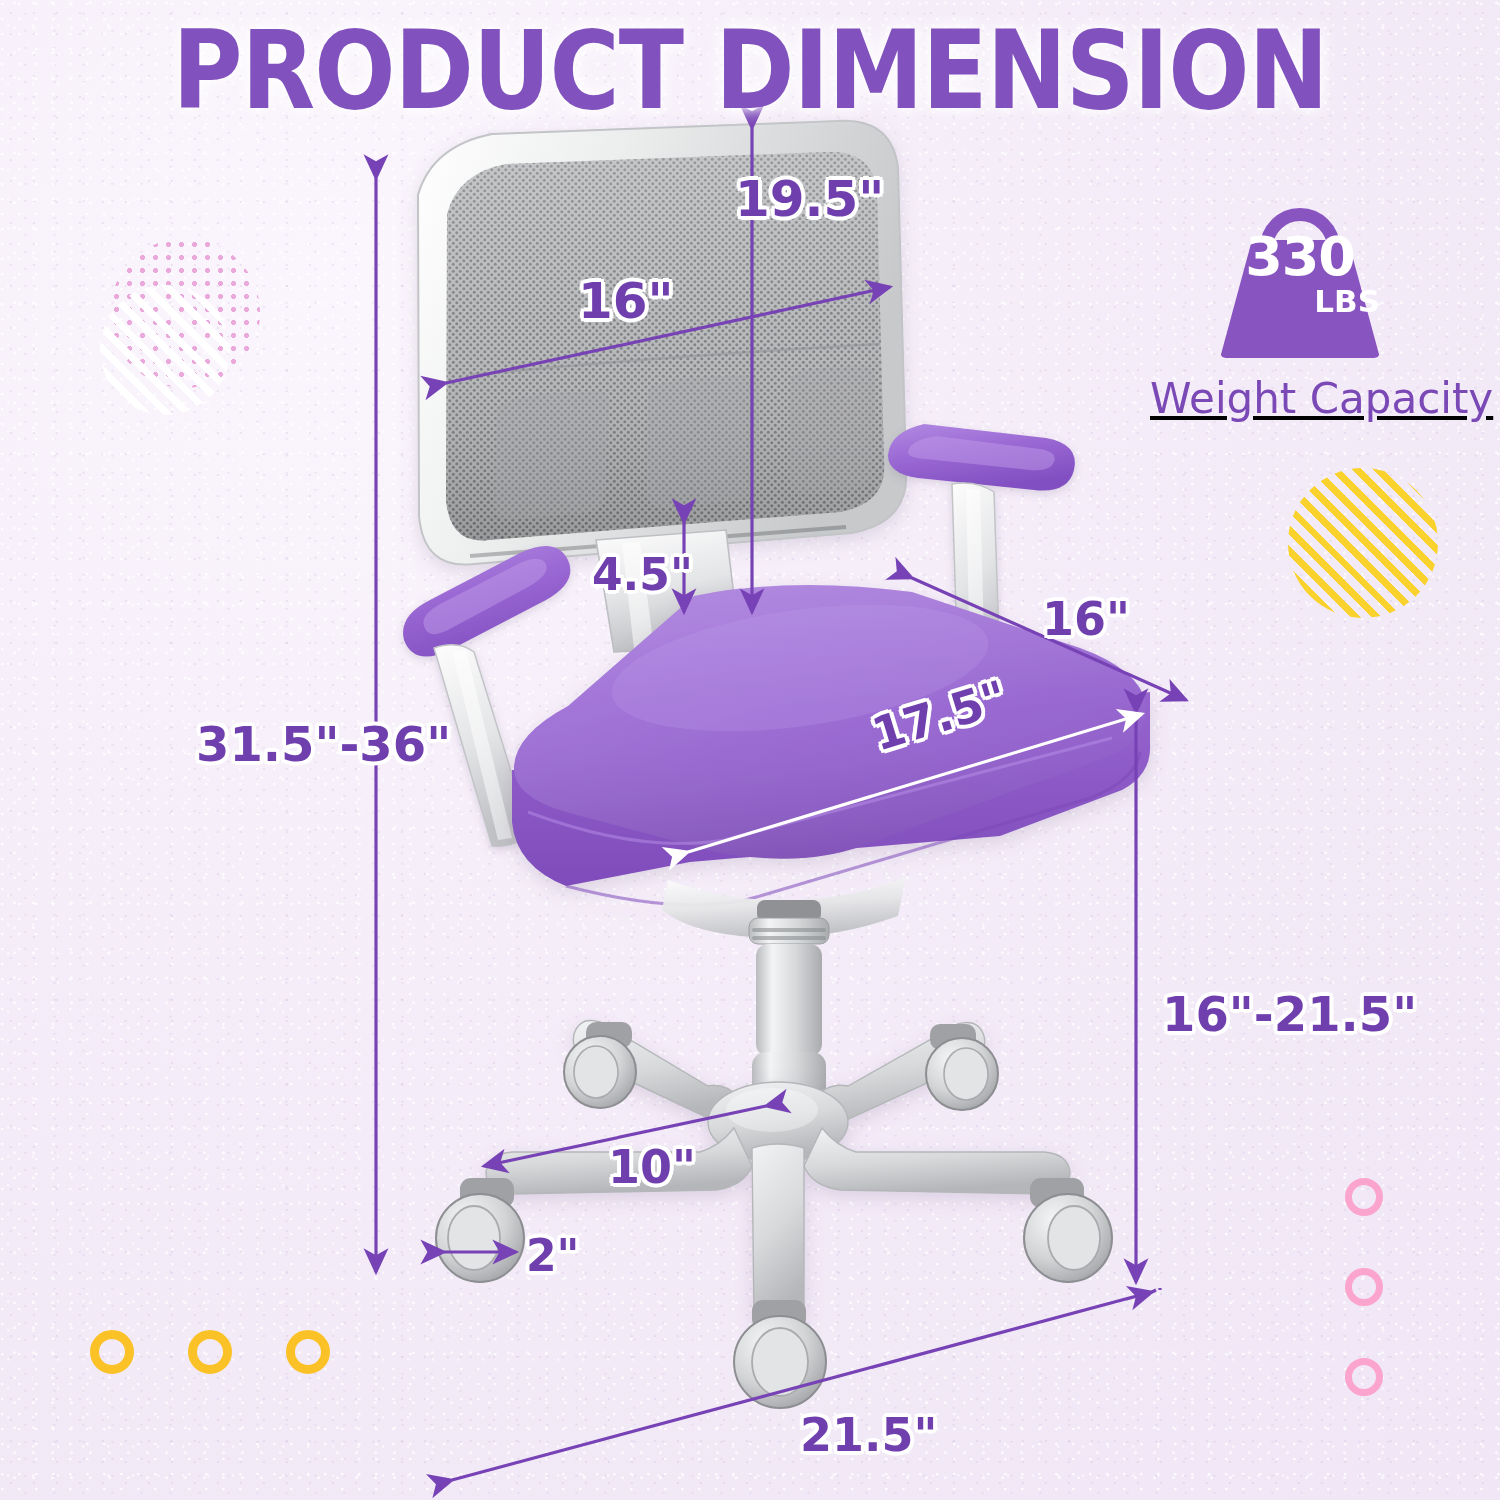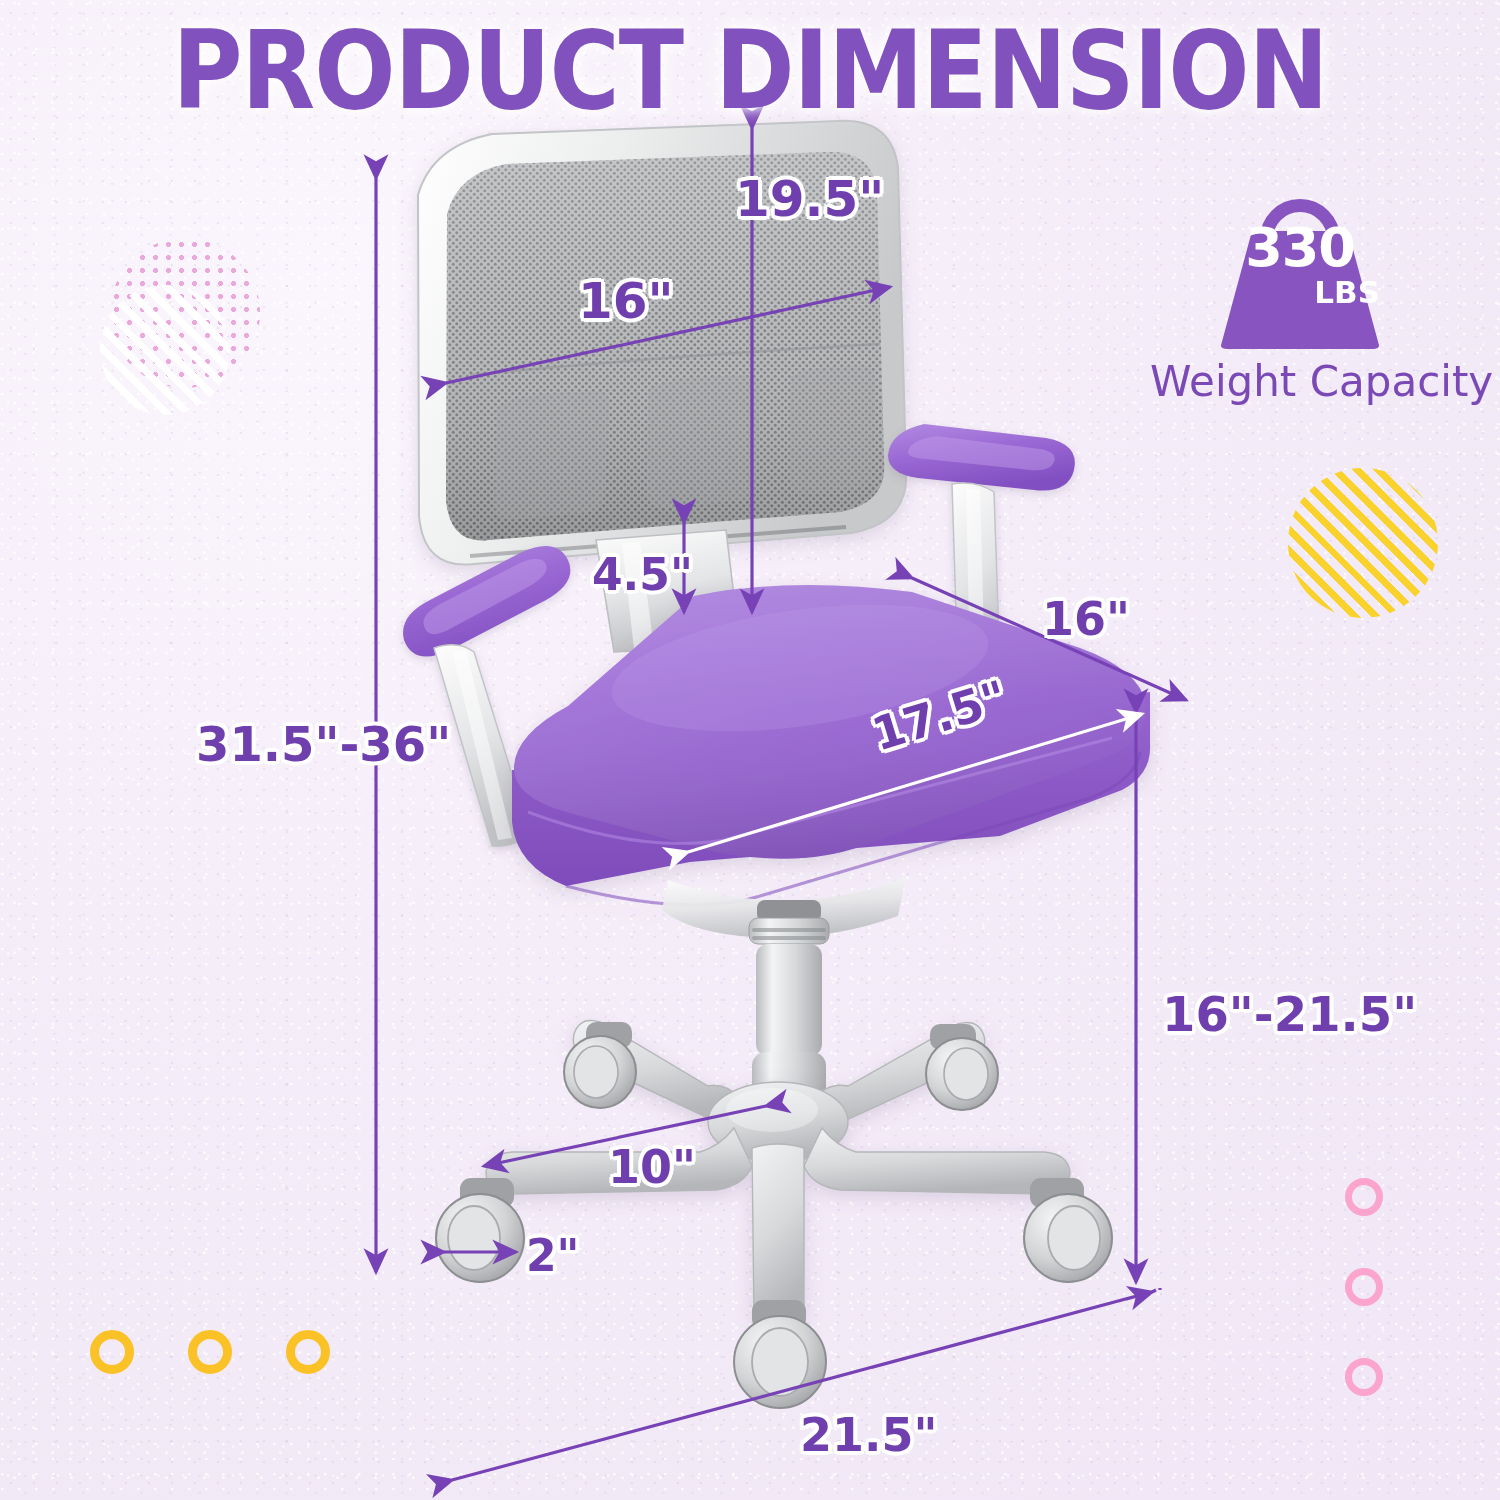--- a/index.html
+++ b/index.html
@@ -51,21 +51,21 @@
     white-space:nowrap;
     text-shadow:
       -3px -3px 0 #fff,  3px -3px 0 #fff,
       -3px  3px 0 #fff,  3px  3px 0 #fff,
        0px -4px 0 #fff,  0px  4px 0 #fff,
       -4px  0px 0 #fff,  4px  0px 0 #fff;
     user-select:none;
   }
 
   
-  .weight-wrap{position:absolute;left:1150px;top:199px;width:300px;text-align:center;}
+  .weight-wrap{position:absolute;left:1150px;top:208px;width:300px;text-align:center;text-decoration:underline;}
   .weight-icon{position:relative;width:160px;height:150px;margin:0 auto;}
   .wi-ring{
     position:absolute;left:50%;top:0;transform:translateX(-50%);
     width:54px;height:54px;border-radius:50%;
     border:13px solid #8854c0;background:transparent;
   }
   .wi-body{
     position:absolute;left:0;bottom:0;width:160px;height:118px;
     background:#8854c0;
     clip-path:polygon(20% 0%, 80% 0%, 100% 100%, 0% 100%);
@@ -75,21 +75,21 @@
     position:absolute;left:0;right:0;top:22px;text-align:center;
     font-family:"DejaVu Sans", sans-serif;font-weight:700;
     font-size:54px;line-height:1;color:#fff;letter-spacing:-1px;
   }
   .wi-lbs{
     position:absolute;left:0;right:0;top:78px;text-align:right;
     font-family:"DejaVu Sans", sans-serif;font-weight:700;
     font-size:31px;line-height:1;color:#fff;letter-spacing:0px;
   }
   .weight-label{
-    margin-top:8px;
+    margin-top:16px;
     font-family:"DejaVu Sans", sans-serif;
     font-weight:400;font-size:42px;color:#7a49b6;white-space:nowrap;
   }
 
   
   .deco{position:absolute;pointer-events:none;}
   .dot-circle{
     border-radius:50%;
     background-image:radial-gradient(circle, #e58fd0 0 2.4px, transparent 2.8px);
     background-size:13px 13px;

